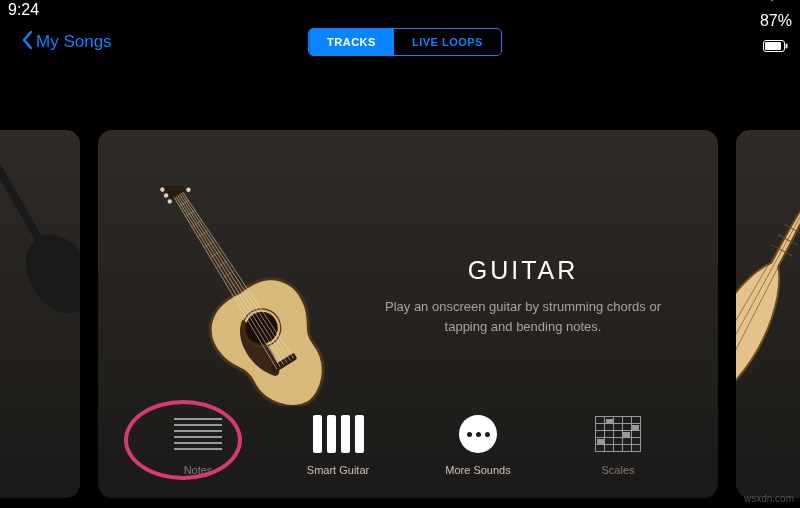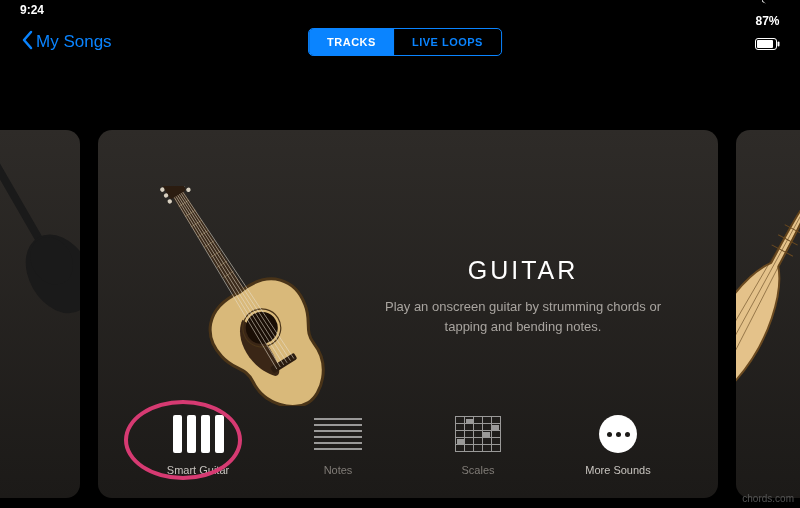--- a/index.html
+++ b/index.html
@@ -13,23 +13,23 @@
     position: relative;
   }
   
   .status-bar {
     position: absolute;
     top: 0; left: 0; right: 0;
     height: 20px;
     display: flex;
     align-items: center;
     justify-content: space-between;
-    padding: 0 20px;
-    font-size: 12px;
-    font-weight: 700;
+    padding: 0 8px;
+    font-size: 16px;
+    font-weight: 400;
   }
   .status-right { display: flex; align-items: center; gap: 10px; flex-direction: column; }
   .wifi-icon, .dnd-icon, .battery-icon { display: inline-flex; align-items: center; }
 
   
   .nav-bar {
     position: absolute;
     top: 20px; left: 0; right: 0;
     height: 44px;
     display: flex;
@@ -317,62 +317,62 @@
             <line x1="99" y1="-10" x2="105" y2="190" stroke="#e8e0d0" stroke-width="0.5"></line>
           </g>
         </svg>
       </div>
       <div class="info">
         <div class="info-title">GUITAR</div>
         <div class="info-desc">Play an onscreen guitar by strumming chords or tapping and bending notes.</div>
       </div>
     </div>
     <div class="options">
+      <div class="opt dim">
+        <div class="opt-icon">
+          <div class="lines">
+              <span></span>
+              <span></span>
+              <span></span>
+              <span></span>
+              <span></span>
+              <span></span>
+            </div>
+        </div>
+        <div class="opt-label">Notes</div>
+      </div>
       <div class="opt">
         <div class="opt-icon">
           <div class="bars">
               <span></span>
               <span></span>
               <span></span>
               <span></span>
             </div>
         </div>
         <div class="opt-label">Smart Guitar</div>
       </div>
-      <div class="opt dim">
+      <div class="opt">
         <div class="opt-icon">
-          <div class="lines">
-              <span></span>
-              <span></span>
-              <span></span>
+          <div class="more-circle">
               <span></span>
               <span></span>
               <span></span>
             </div>
         </div>
-        <div class="opt-label">Notes</div>
+        <div class="opt-label">More Sounds</div>
       </div>
       <div class="opt dim">
         <div class="opt-icon">
           <div class="scales-grid">
               <div class="scales-dot3"></div>
               <div class="scales-dot4"></div>
             </div>
         </div>
         <div class="opt-label">Scales</div>
-      </div>
-      <div class="opt">
-        <div class="opt-icon">
-          <div class="more-circle">
-              <span></span>
-              <span></span>
-              <span></span>
-            </div>
-        </div>
-        <div class="opt-label">More Sounds</div>
       </div>
     </div>
   </div>
 
   <div class="card right">
     <svg width="90" height="260" viewBox="0 0 90 260">
       <g transform="translate(-40,40) rotate(28 60 130)">
         <path d="M60 20 C 56 20 56 60 56 90 C 40 110 28 160 40 210 C 48 240 72 240 80 210 C 92 160 80 110 64 90 C 64 60 64 20 60 20 Z" fill="#e4c28a" stroke="#6b4a20" stroke-width="2"></path>
         <rect x="56" y="8" width="8" height="16" fill="#6b4a20" transform="rotate(-20 60 16)"></rect>
         <line x1="57" y1="25" x2="50" y2="205" stroke="#5a3d18" stroke-width="0.5"></line>
@@ -381,13 +381,13 @@
         <line x1="50" y1="50" x2="70" y2="50" stroke="#6b4a20" stroke-width="1"></line>
         <line x1="49" y1="62" x2="71" y2="62" stroke="#6b4a20" stroke-width="1"></line>
         <line x1="48" y1="74" x2="72" y2="74" stroke="#6b4a20" stroke-width="1"></line>
       </g>
     </svg>
   </div>
 </div>
 
 <div class="annotation"></div>
 
-<div class="watermark">chords.com</div>
+<div class="watermark">wsxdn.com</div>
 
 </body></html>

